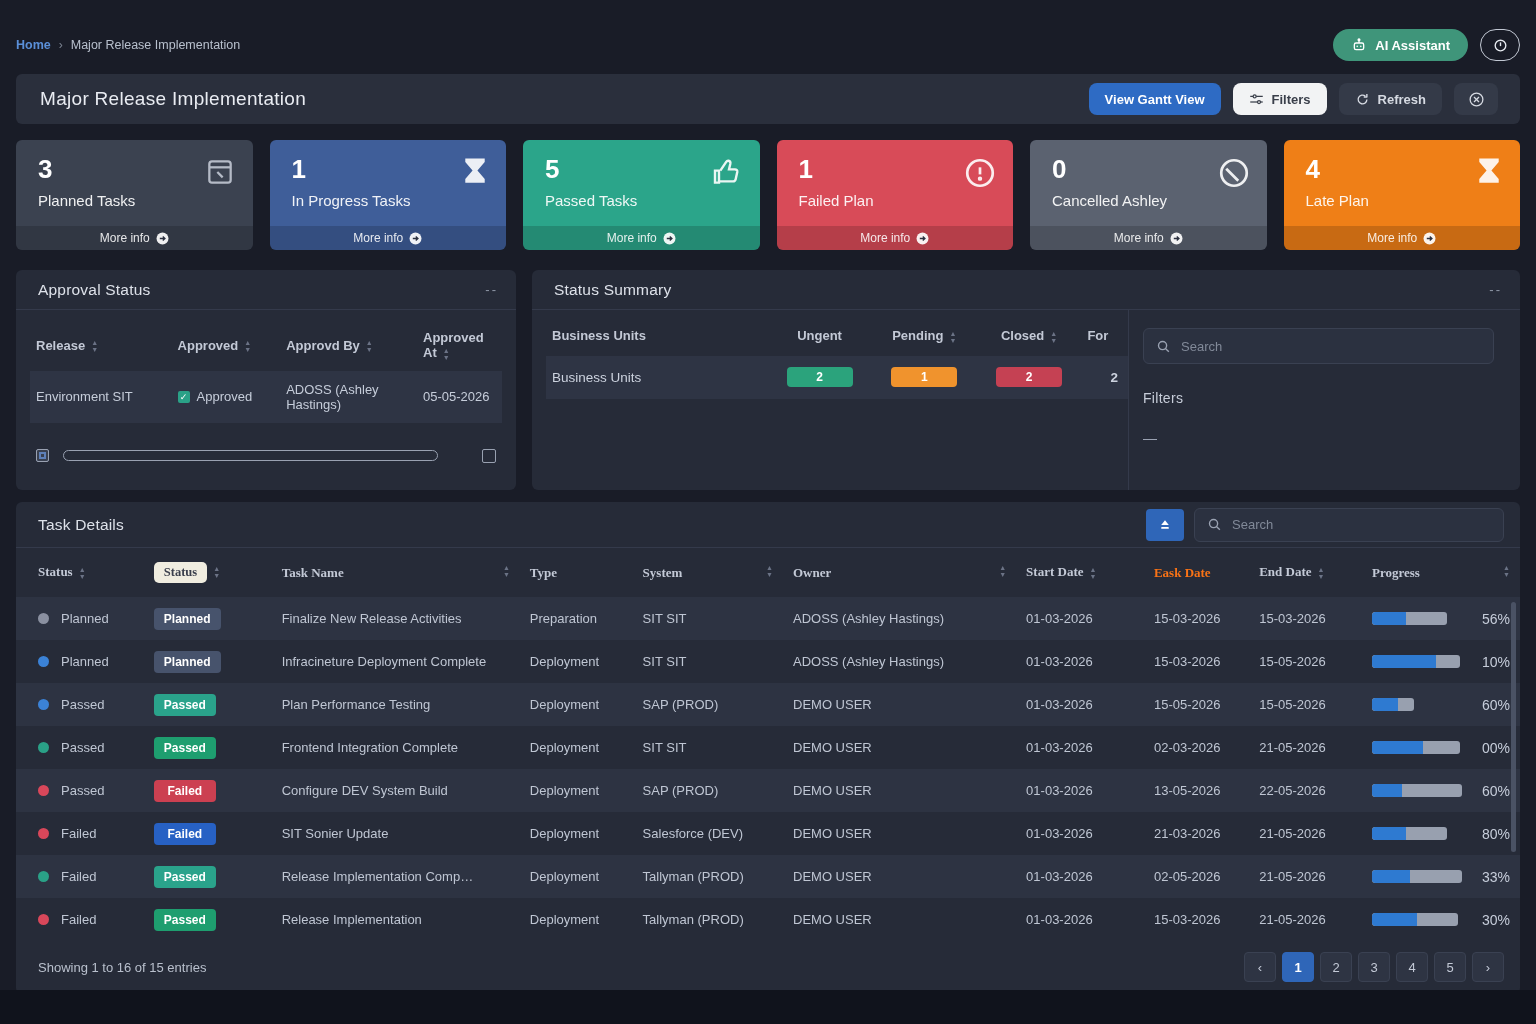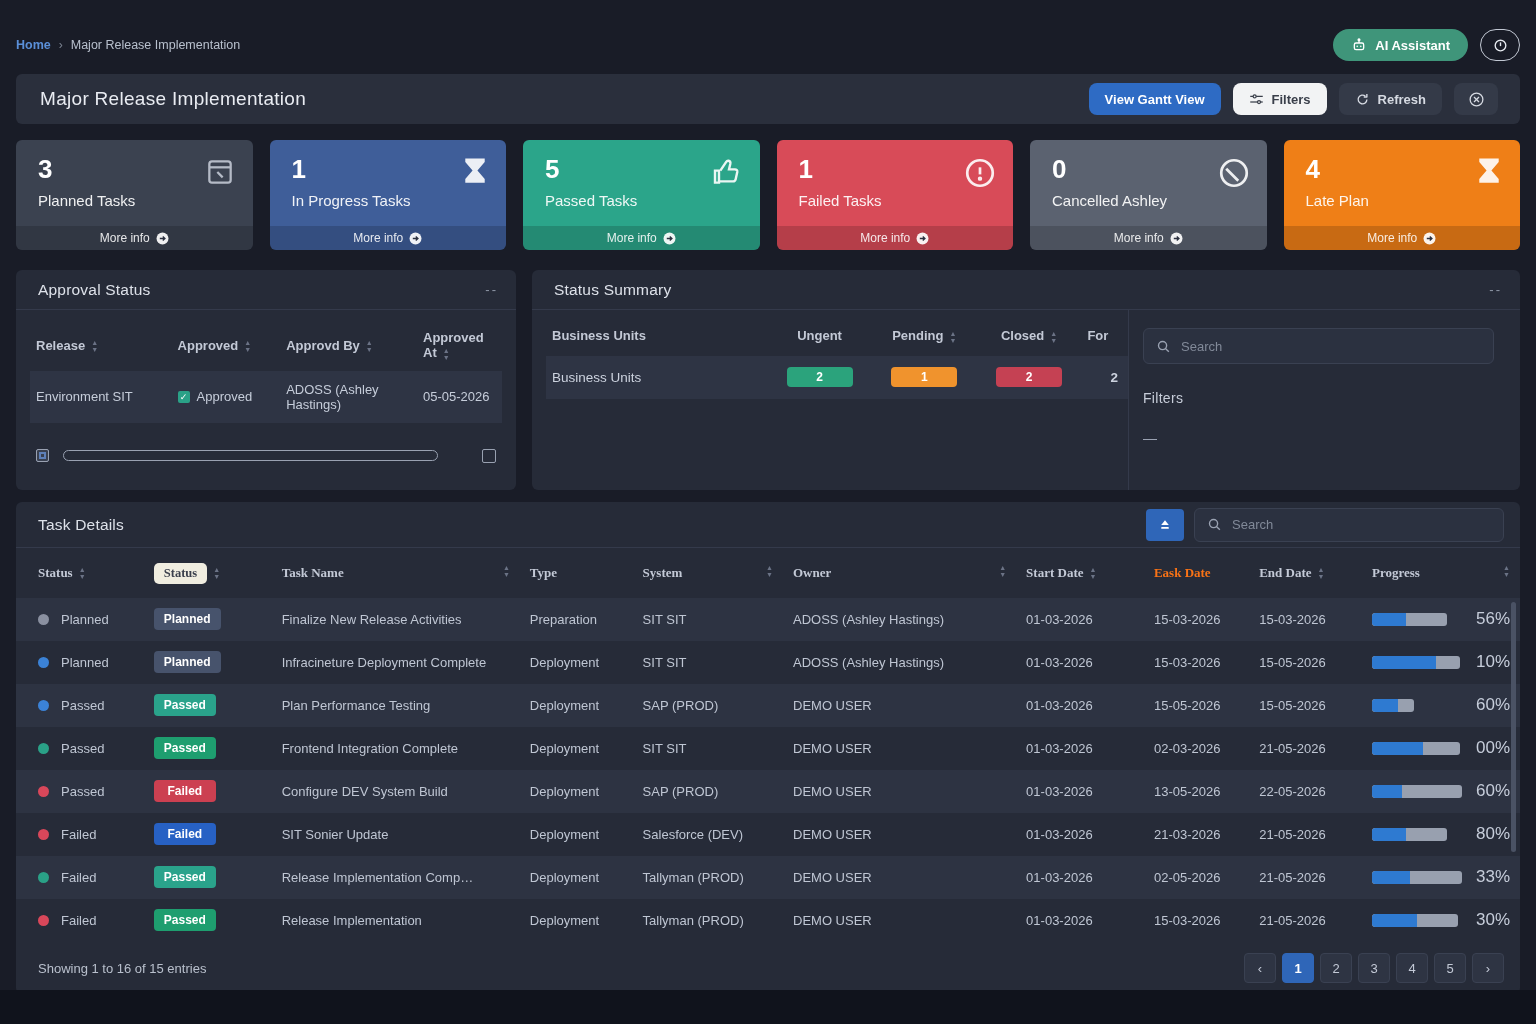--- a/index.html
+++ b/index.html
@@ -42,21 +42,21 @@
   .card { flex:1; height:110px; border-radius:6px; position:relative; padding:14px 16px 0 22px; color:#fff; cursor:pointer; }
   .card-value { font-size:26px; font-weight:700; line-height:30px; }
   .card-label { font-size:15px; margin-top:8px; color:rgba(255,255,255,.92); }
   .card-icon { position:absolute; top:16px; right:16px; opacity:.9; }
   .card-foot { position:absolute; left:0; right:0; bottom:0; height:24px; background:rgba(0,0,0,.16);
     border-radius:0 0 6px 6px; display:flex; align-items:center; justify-content:center; gap:6px;
     font-size:12px; color:rgba(255,255,255,.88); }
 
   
   .mid { display:flex; gap:16px; margin-top:20px; }
-  .panel { background:#262b38; border-radius:6px;justify-content:space-between; }
+  .panel { background:#262b38; border-radius:6px; }
   .panel-head { height:40px; display:flex; align-items:center; justify-content:space-between;
     padding:0 18px 0 22px; border-bottom:1px solid #343a4b; }
   .panel-title { font-size:15.5px; color:#dde1e9; font-weight:500; letter-spacing:.2px; }
   .collapse { color:#8f97a6; font-size:13px; letter-spacing:2px; cursor:pointer; }
 
   .approval-panel { width:500px; height:220px; display:flex; flex-direction:column; }
   .approval-body { padding:10px 14px 0 14px; flex:1; display:flex; flex-direction:column; }
   table { border-collapse:collapse; width:100%; table-layout:fixed; }
   th { font-weight:600; text-align:left; color:#c3c9d6; font-size:13px; }
   .sort { display:inline-block; vertical-align:middle; margin-left:6px; line-height:0; }
@@ -114,21 +114,21 @@
   .dot-grey { background:#8a90a0; } .dot-blue { background:#3b82d6; }
   .dot-teal { background:#2aa187; } .dot-red  { background:#d8475a; }
   .badge { display:inline-block; min-width:62px; text-align:center; border-radius:4px; color:#fff;
     font-size:12px; font-weight:600; padding:4px 10px; }
   .badge-slate { background:#47536c; } .badge-teal { background:#2aa38b; }
   .badge-green { background:#1e9e6f; } .badge-red { background:#cc4051; } .badge-blue { background:#2761c4; }
   .pcell { display:flex; align-items:center; gap:8px; }
   .pbar-wrap { flex:1; }
   .pbar { width:var(--track); height:13px; border-radius:3px; background:#98a0af; overflow:hidden; }
   .pbar::before { content:''; display:block; height:100%; width:var(--fill); background:#2e7ad1; border-radius:3px 0 0 3px; }
-  .pct { width:34px; text-align:right; color:#c6cdda; font-size:17px; }
+  .pct { width:34px; text-align:right; color:#c6cdda; font-size:14px; }
   .task-foot { height:52px; display:flex; align-items:center; justify-content:space-between; padding:0 16px 0 22px; }
   .showing { font-size:13px; color:#b9c0cd; }
   .pager { display:flex; gap:6px; }
   .pg { min-width:32px; height:30px; border-radius:4px; background:#2e3443; border:1px solid #3a4152;
     color:#c3c9d6; font-size:13px; display:flex; align-items:center; justify-content:center; cursor:pointer; }
   .pg.active { background:#2f66b8; border-color:#2f66b8; color:#fff; font-weight:700; }
   .vscroll { position:absolute; right:4px; top:100px; width:5px; height:250px; border-radius:3px; background:#4a5264; }
 
   .bottom-strip { position:absolute; left:0; right:0; bottom:0; height:34px; background:#10131c; }
   svg { display:block; }
@@ -260,21 +260,21 @@
           <svg width="13" height="13" viewBox="0 0 24 24">
               <circle cx="12" cy="12" r="11" fill="#fff" opacity=".92"></circle>
           <path d="M7 12h9m-3.5-3.5L16.5 12 12.5 15.5" fill="none" stroke="#2c3140" stroke-width="2.4"></path>
             </svg>
         </span>
       </div>
     </div>
 
     <div class="card" style="background: rgb(216, 75, 88);">
       <div class="card-value">1</div>
-      <div class="card-label">Failed Tasks</div>
+      <div class="card-label">Failed Plan</div>
       <span class="card-icon">
         <svg width="34" height="34" viewBox="0 0 24 24" fill="none" stroke="#fff" stroke-width="1.9">
           <circle cx="12" cy="12" r="9"></circle>
             <line x1="12" y1="8" x2="12" y2="13"></line>
             <circle cx="12" cy="16" r=".6" fill="#fff"></circle>
         </svg>
       </span>
       <div class="card-foot">
         <span>More info</span>
         <span>

